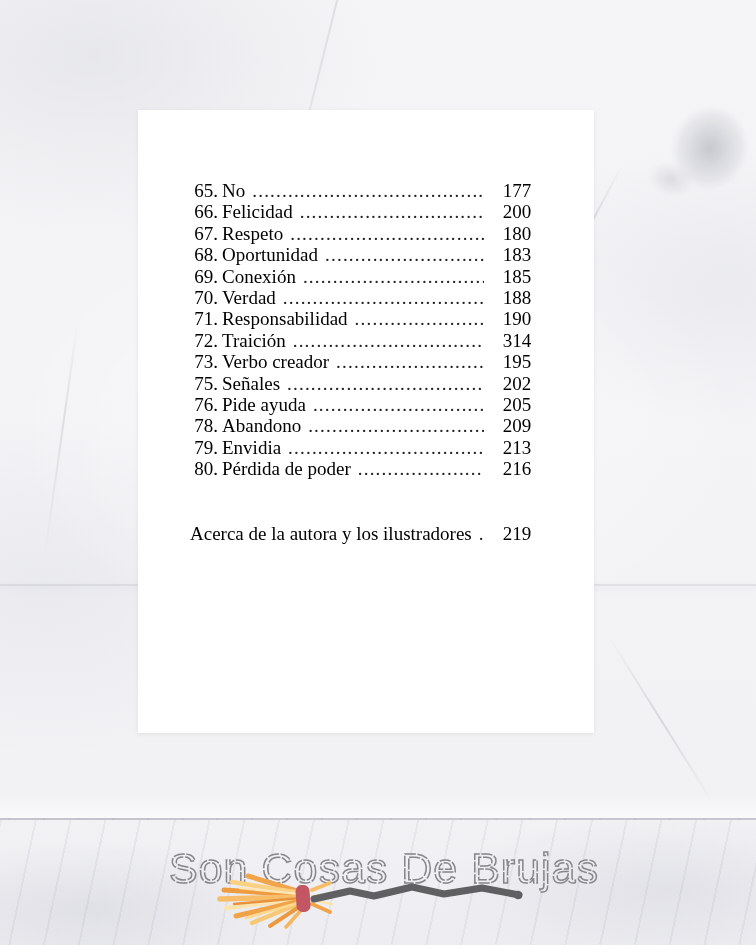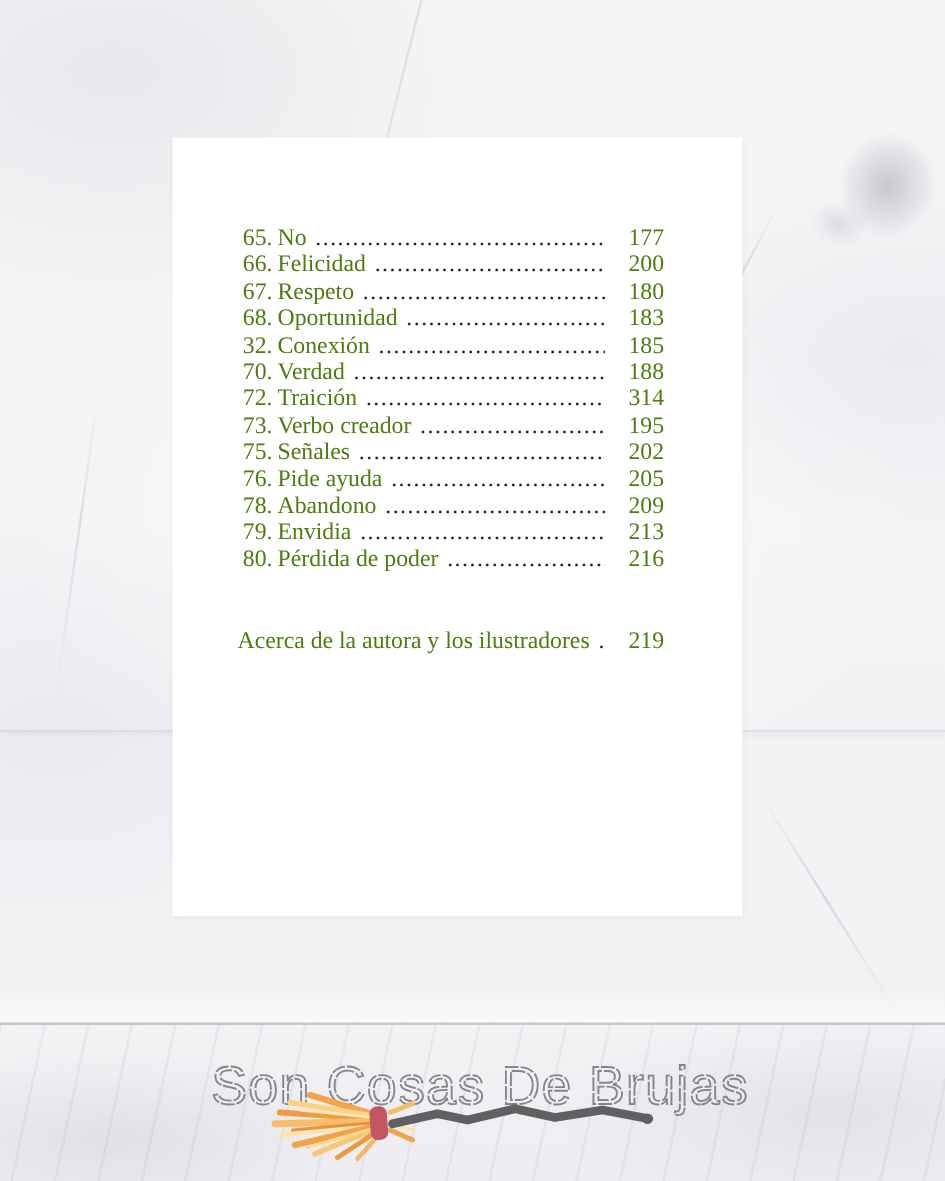--- a/index.html
+++ b/index.html
@@ -73,21 +73,21 @@
     width:456px; height:623px;
     background:#ffffff;
     box-shadow: 0 1px 4px rgba(90,90,100,0.10);
     box-sizing:border-box;
     padding:70px 54px 0 52px;
     z-index:2;
   }
   .toc-row {
     display:flex; align-items:baseline;
     font-size:19px; line-height:21.4px; height:21.4px;
-    color:#4d7c0f; white-space:nowrap;
+    color:#000000; white-space:nowrap;
   }
   .toc-num   { flex:none; width:28px; text-align:right; }
   .toc-title { flex:none; margin-left:4px; }
   .toc-leader{
     flex:1 1 auto; overflow:hidden; margin:0 10px 0 7px;
     letter-spacing:1.2px; color:#242424;
   }
   .toc-leader::after {
     content:"....................................................................................................";
   }
@@ -139,33 +139,39 @@
         </div>
 
         <div class="toc-row">
           <span class="toc-num">68.</span>
           <span class="toc-title">Oportunidad</span>
           <span class="toc-leader"></span>
           <span class="toc-page">183</span>
         </div>
 
         <div class="toc-row">
-          <span class="toc-num">32.</span>
+          <span class="toc-num">69.</span>
           <span class="toc-title">Conexión</span>
           <span class="toc-leader"></span>
           <span class="toc-page">185</span>
         </div>
 
         <div class="toc-row">
           <span class="toc-num">70.</span>
           <span class="toc-title">Verdad</span>
           <span class="toc-leader"></span>
           <span class="toc-page">188</span>
         </div>
 
+        <div class="toc-row">
+          <span class="toc-num">71.</span>
+          <span class="toc-title">Responsabilidad</span>
+          <span class="toc-leader"></span>
+          <span class="toc-page">190</span>
+        </div>
 
         <div class="toc-row">
           <span class="toc-num">72.</span>
           <span class="toc-title">Traición</span>
           <span class="toc-leader"></span>
           <span class="toc-page">314</span>
         </div>
 
         <div class="toc-row">
           <span class="toc-num">73.</span>

